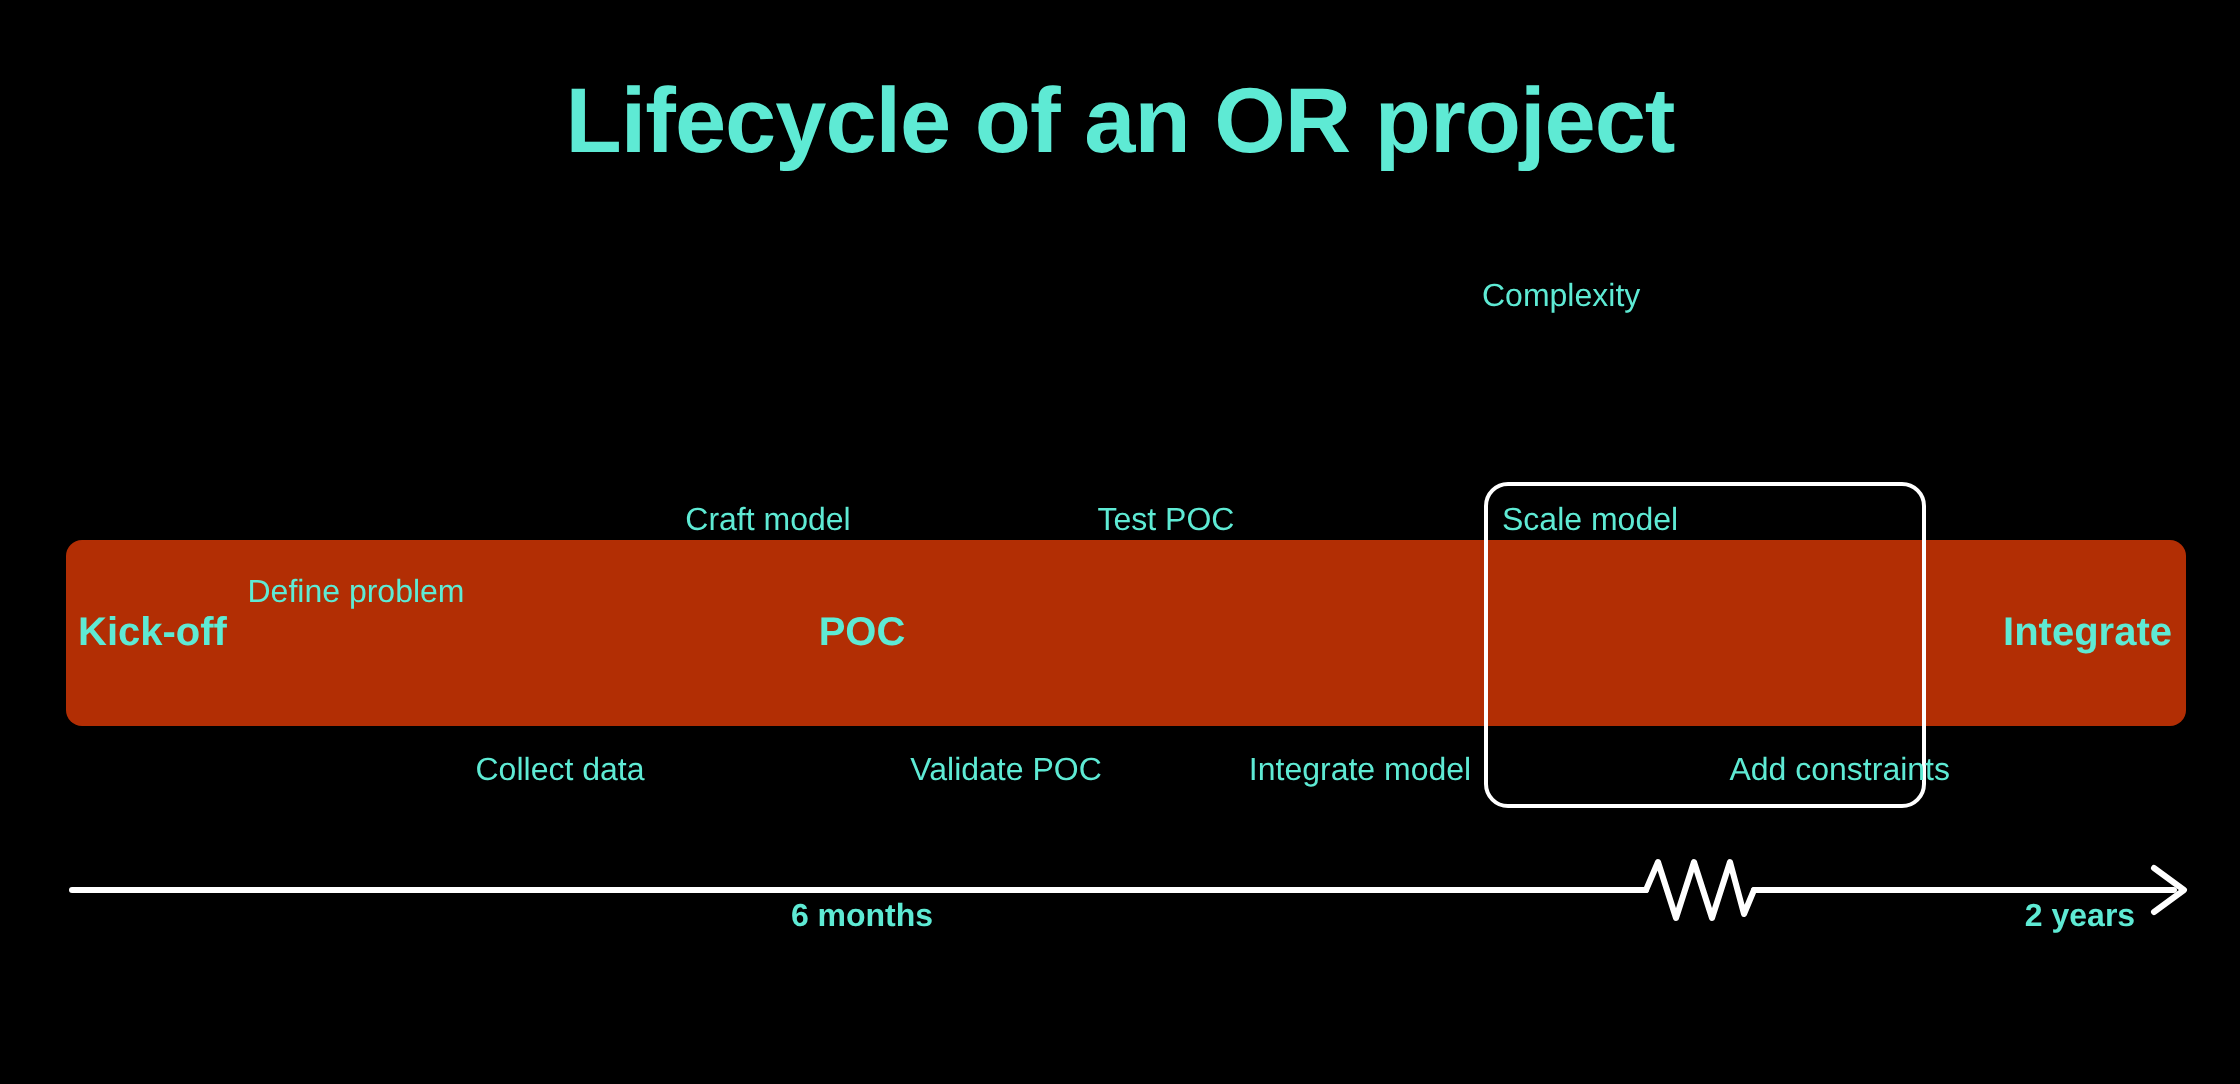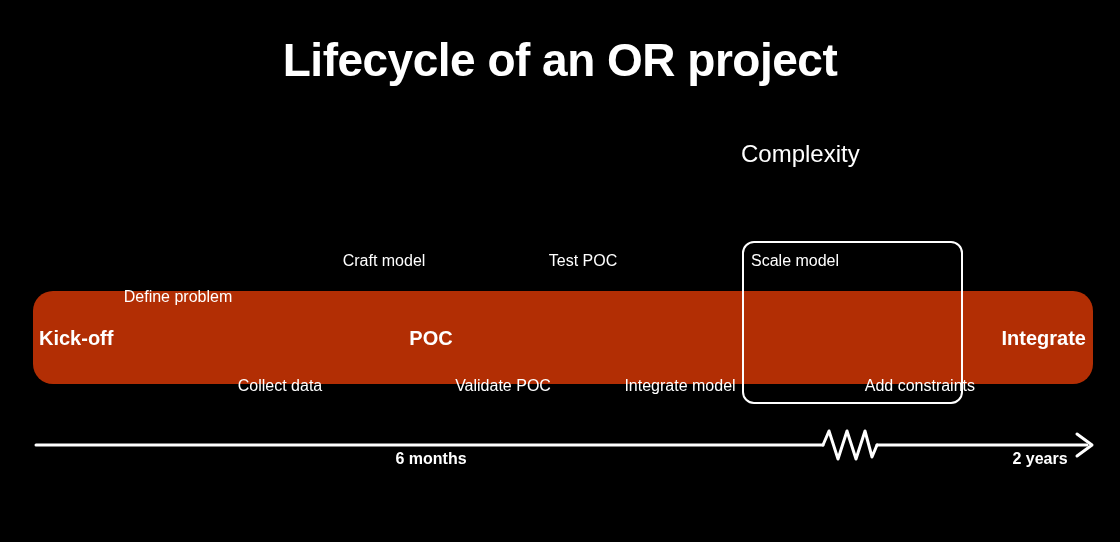--- a/index.html
+++ b/index.html
@@ -7,58 +7,58 @@
     padding: 0;
     background: #000000;
   }
   .slide {
     position: relative;
     width: 1120px;
     height: 542px;
     background: #000000;
     overflow: hidden;
     font-family: "Liberation Sans", sans-serif;
-    color: #ffffff;
+    color: #5eead4;
   }
   .abs { position: absolute; }
 
   .title {
     top: 33px;
     left: 0;
     width: 100%;
     text-align: center;
     font-size: 46px;
     font-weight: 700;
     letter-spacing: -0.5px;
     white-space: nowrap;
   }
 
   .cx-heading {
     left: 741px;
     top: 140px;
-    font-size: 24px;
+    font-size: 16px;
     font-weight: 500;
   }
   .cx-body {
     left: 741px;
     top: 175px;
     width: 235px;
     font-size: 15.5px;
     line-height: 19.5px;
     font-weight: 400;
     white-space: pre-line;
   }
 
   .phase-bar {
     left: 33px;
-    top: 291px;
+    top: 270px;
     width: 1060px;
     height: 93px;
     background: #B22E04;
-    border-radius: 20px;
+    border-radius: 8px;
   }
   .phase-label {
     position: absolute;
     top: 50%;
     transform: translateY(-50%);
     font-size: 20px;
     font-weight: 700;
     white-space: nowrap;
   }
   .phase-kickoff { left: 6px; }

